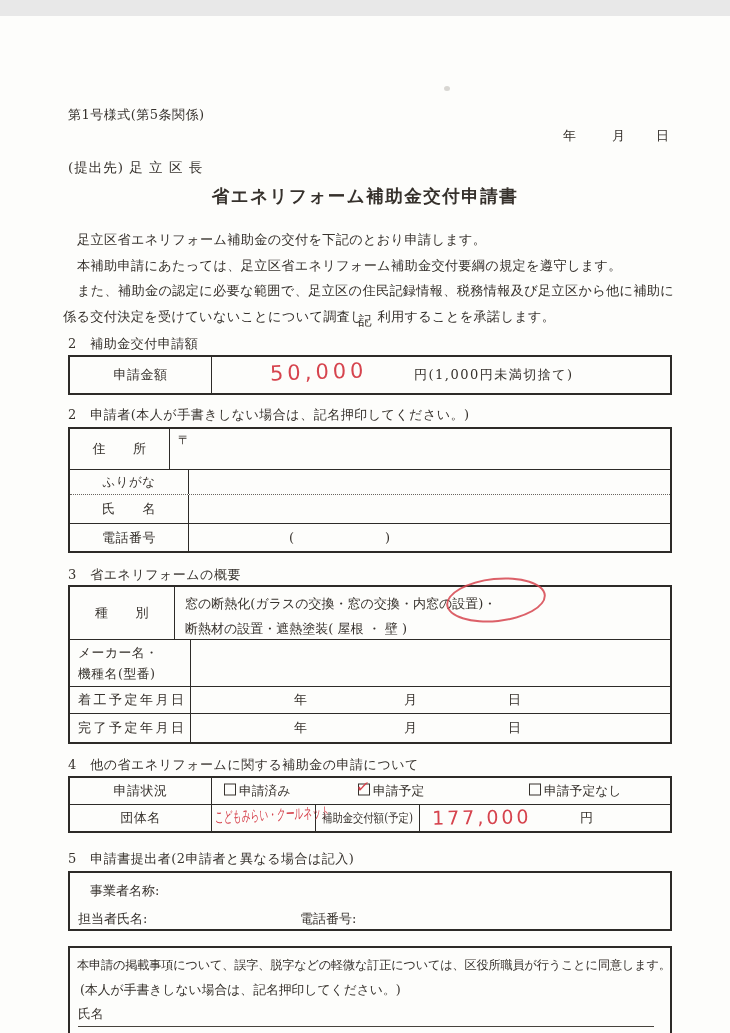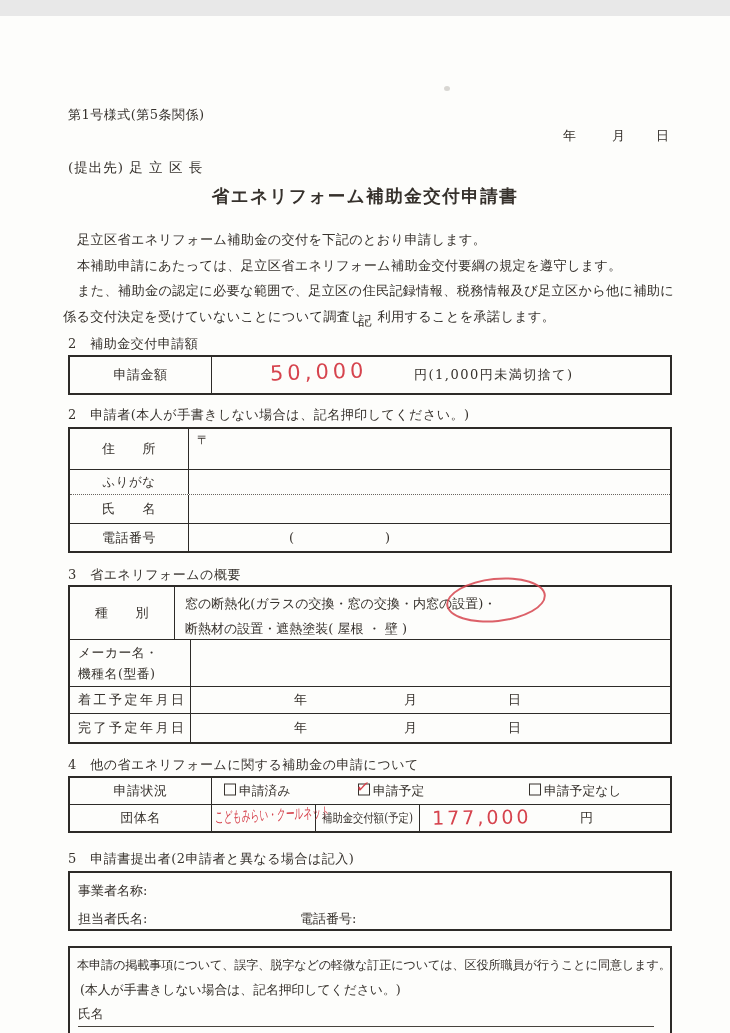--- a/index.html
+++ b/index.html
@@ -67,21 +67,21 @@
       <div class="vc">
         <span class="hand abs" style="left:58px;top:3px;font-size:21px;letter-spacing:4px;transform:rotate(-2deg);">50,000</span>
         <span class="abs" style="left:202px;top:50%;transform:translateY(-50%);font-size:13px;letter-spacing:1.5px;">円(1,000円未満切捨て)</span>
       </div>
     </div>
   </div>
 
   <div class="abs hd" style="left:68px;top:390px;">2　申請者(本人が手書きしない場合は、記名押印してください。)</div>
   <div class="t" style="top:411px;">
     <div class="tr" style="height:40px;">
-      <div class="lc" style="width:119px;">住　　所</div>
+      <div class="lc" style="width:100px;">住　　所</div>
       <div class="vc" style="padding:3px 8px;font-size:12px;">〒</div>
     </div>
     <div class="tr" style="height:25px;">
       <div class="lc" style="width:119px;font-size:12.5px;">ふりがな</div>
       <div class="vc"></div>
     </div>
     <div class="tr dotted" style="height:29px;">
       <div class="lc" style="width:119px;">氏　　名</div>
       <div class="vc"></div>
     </div>
@@ -155,21 +155,21 @@
       </div>
       <div class="vc">
         <span class="hand abs" style="left:12px;top:1px;font-size:19px;letter-spacing:3px;transform:rotate(-1deg);">177,000</span>
         <span class="abs" style="left:160px;top:50%;transform:translateY(-50%);">円</span>
       </div>
     </div>
   </div>
 
   <div class="abs hd" style="left:68px;top:834px;">5　申請書提出者(2申請者と異なる場合は記入)</div>
   <div class="box5" style="top:855px;height:60px;">
-    <span class="abs" style="left:8px;top:9px;">事業者名称:</span>
+    <span class="abs" style="left:20px;top:9px;">事業者名称:</span>
     <span class="abs" style="left:8px;top:37px;">担当者氏名:</span>
     <span class="abs" style="left:230px;top:37px;">電話番号:</span>
   </div>
 
   <div class="agree" style="top:930px;height:92px;">
     <div class="abs" style="left:7px;top:9px;font-size:12.2px;white-space:nowrap;letter-spacing:-0.2px;">本申請の掲載事項について、誤字、脱字などの軽微な訂正については、区役所職員が行うことに同意します。</div>
     <div class="abs" style="left:10px;top:34px;font-size:12.8px;">(本人が手書きしない場合は、記名押印してください。)</div>
     <div class="nameline" style="left:8px;right:16px;top:58px;height:20px;">
       <span style="font-size:12.8px;">氏名</span>
     </div>

